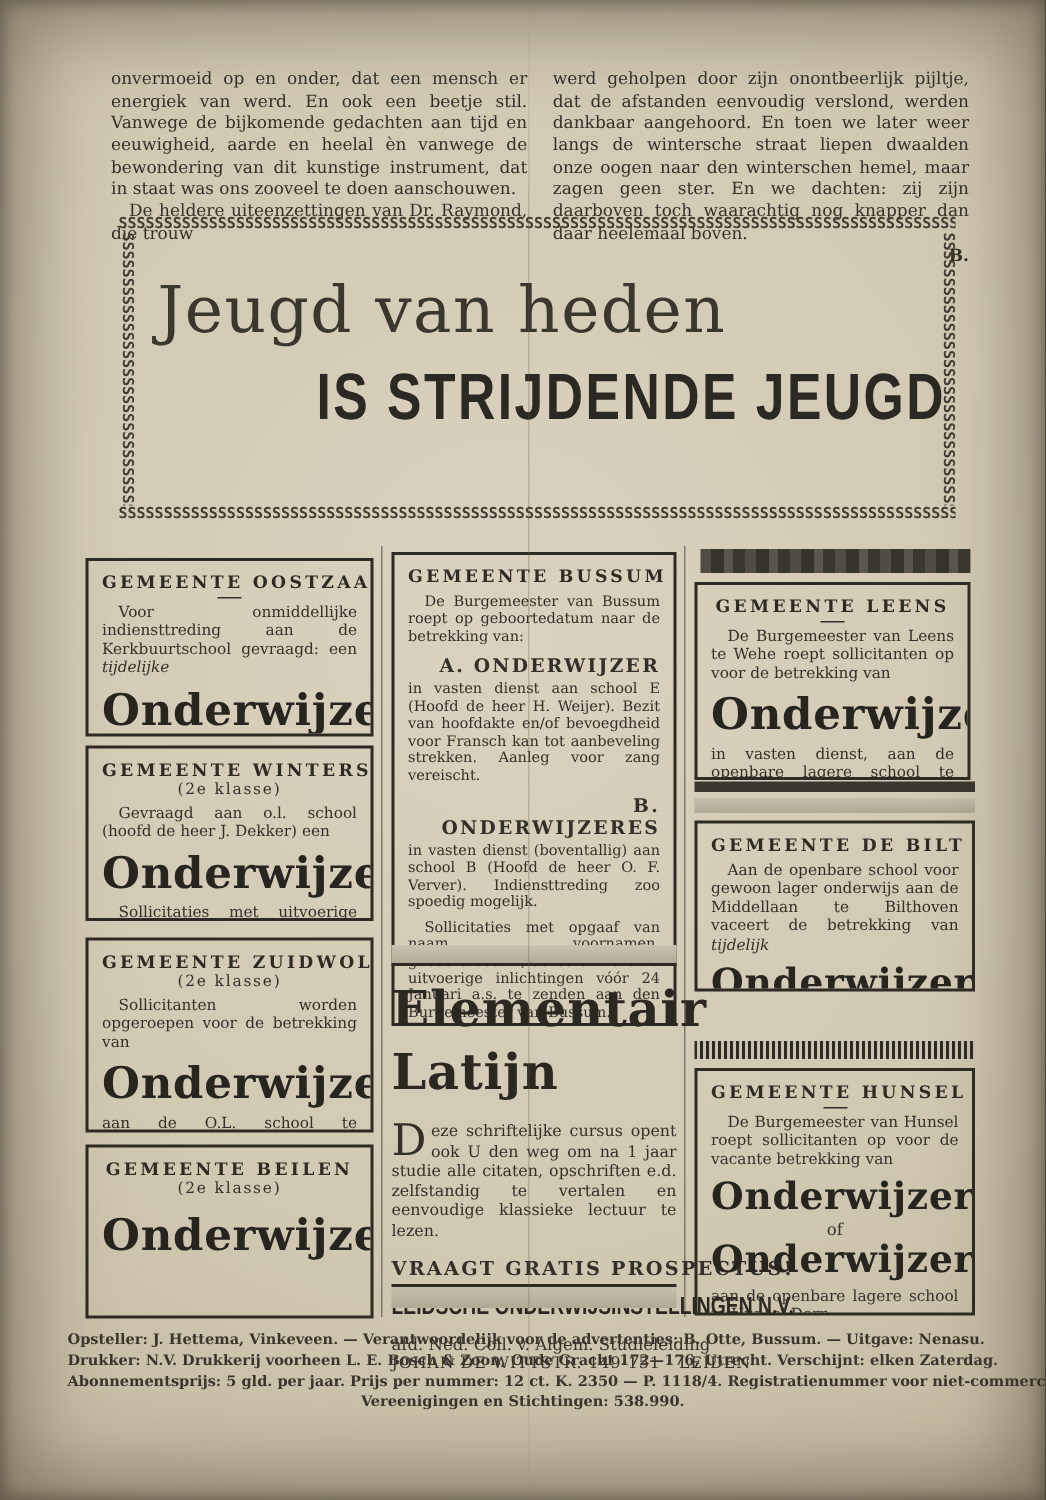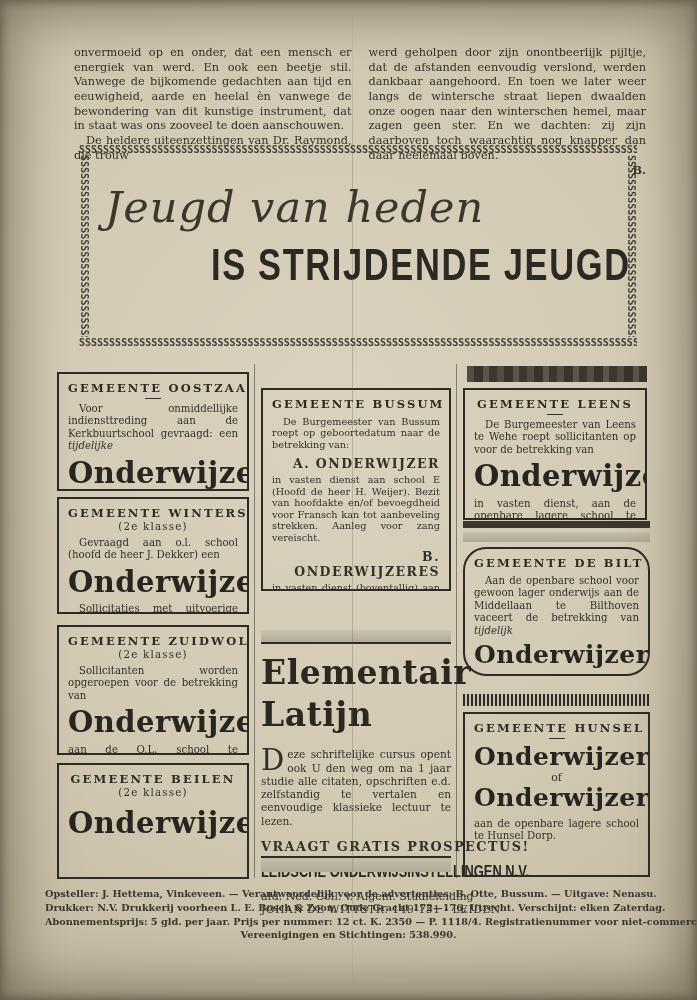--- a/index.html
+++ b/index.html
@@ -24,21 +24,21 @@
   .article .sig { text-align:right; font-weight:bold; }
 
   
   .banner { position:absolute; left:79px; top:144px; width:558px; height:204px; z-index:2; }
   .bstrip { position:absolute; overflow:hidden; color:#403d33; font-family:"DejaVu Sans Mono", monospace;
             font-weight:bold; font-size:10px; line-height:11px; letter-spacing:0px; white-space:nowrap; }
   .b-top { top:0; left:0; right:0; height:11px; }
   .b-bottom { bottom:0; left:0; right:0; height:11px; }
   .b-left, .b-right { top:11px; bottom:11px; width:11px; writing-mode:vertical-rl; }
   .b-left { left:0; } .b-right { right:0; }
-  .banner-line1 { position:absolute; left:26px; top:38px; font-style:italic; font-size:43px; color:#3a372e;
+  .banner-line1 { position:absolute; left:26px; top:38px; font-size:43px; color:#3a372e;
                   font-family:"DejaVu Serif", serif; letter-spacing:1px; }
   .banner-line2 { position:absolute; left:132px; top:96px; font-family:"Liberation Sans", sans-serif;
                   font-weight:bold; font-size:42px; color:#2b2923; letter-spacing:2px; white-space:nowrap;
                   transform:scale(0.82,1.04); transform-origin:left top; }
 
   
   .adbox { position:absolute; border:2.5px solid #2e2b25; padding:7px 9px; overflow:hidden; z-index:2; }
   .ad-title { font-weight:bold; font-size:11.5px; letter-spacing:2.2px; text-align:center; color:#2e2b25; white-space:nowrap; }
   .ad-sub   { font-size:10.3px; letter-spacing:1.2px; text-align:center; }
   .ad-dash  { width:16px; border-top:1.5px solid #33302a; margin:3px auto 4px; }
@@ -48,25 +48,25 @@
   .ad-head  { font-weight:bold; text-align:center; color:#272520; font-size:29px; line-height:1.05;
               margin:5px 0 6px; letter-spacing:0.5px; white-space:nowrap; }
   .ad-head.sm { font-size:25px; }
   .ad-of { text-align:center; font-size:11px; font-weight:normal; margin:1px 0; }
   .em { font-style:italic; }
 
   #ad-oostzaan    { left:57px;  top:372px; width:192px; height:119px; }
   #ad-winterswijk { left:57px;  top:497px; width:192px; height:117px; }
   #ad-zuidwolde   { left:57px;  top:625px; width:192px; height:130px; }
   #ad-beilen      { left:57px;  top:763px; width:192px; height:116px; }
-  #ad-bussum      { left:261px; top:388px; width:190px; height:203px; }
+  #ad-bussum      { left:261px; top:368px; width:190px; height:316px; }
   #ad-bussum .ad-p { font-size:9.7px; line-height:1.18; }
   #ad-bussum .ab-head { font-weight:bold; text-align:right; font-size:12.5px; letter-spacing:1.5px; margin:6px 0 3px; }
   #ad-leens       { left:463px; top:388px; width:184px; height:132px; }
-  #ad-debilt      { left:463px; top:547px; width:187px; height:129px;border-radius:23px; }
+  #ad-debilt      { left:463px; top:547px; width:187px; height:114px; }
   #ad-hunsel      { left:463px; top:712px; width:187px; height:165px; }
 
   
   .bar { position:absolute; z-index:2; }
   #bar-mid-top    { left:261px; top:630px; width:190px; height:14px;
                     background:linear-gradient(#cac3b0,#b2ab98); border-bottom:2px solid #2e2b25; }
   #bar-mid-bottom { left:261px; top:856px; width:190px; height:16px;
                     background:linear-gradient(#c6bfac,#b0a996); border-top:2.5px solid #2e2b25; }
   #bar-right-dark { left:467px; top:366px; width:180px; height:16px;
                     background:repeating-linear-gradient(90deg,#514d44 0 7px,#37342c 7px 16px, #5a564c 16px 22px, #3a372f 22px 30px); }
@@ -208,20 +208,21 @@
     <div class="ad-head sm">Onderwijzer(es)</div>
     <p class="ad-p">(Art. 56, 2e lid, der l.o.-wet 1920).</p>
 
   </div>
 
   <div class="bar" id="bar-right-stripes"></div>
 
   <div class="adbox" id="ad-hunsel">
     <div class="ad-title">GEMEENTE HUNSEL</div>
     <div class="ad-dash"></div>
+    <p class="ad-p ind">De Burgemeester van Hunsel roept sollicitanten op voor de vacante betrekking van</p>
     <div class="ad-head sm" style="margin-bottom:0;">Onderwijzer</div>
     <div class="ad-of">of</div>
     <div class="ad-head sm" style="margin-top:0;">Onderwijzeres</div>
     <p class="ad-p">aan de openbare lagere school te Hunsel Dorp.</p>
 
   </div>
 
   <div id="colophon">
     <div class="jline">Opsteller: J. Hettema, Vinkeveen. — Verantwoordelijk voor de advertenties: B. Otte, Bussum. — Uitgave: Nenasu.</div>
     <div class="jline">Drukker: N.V. Drukkerij voorheen L. E. Bosch &amp; Zoon, Oude Gracht 172—176, Utrecht. Verschijnt: elken Zaterdag.</div>

